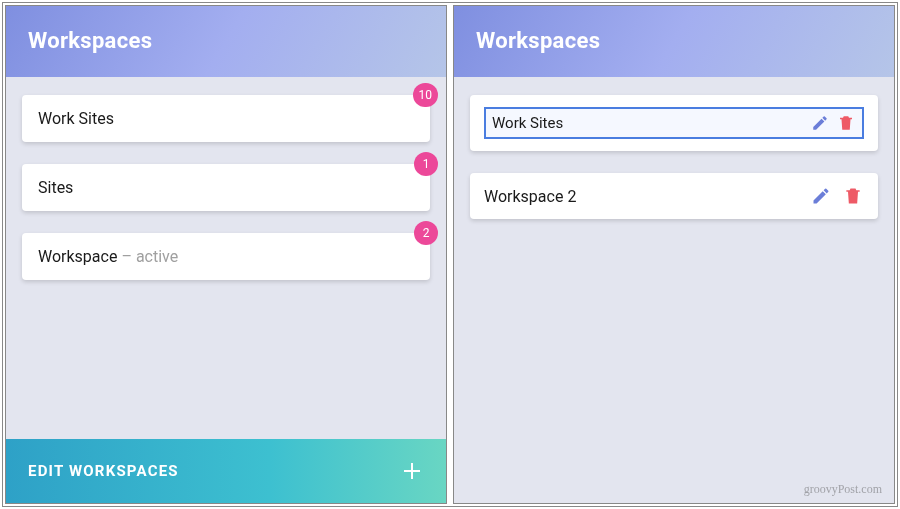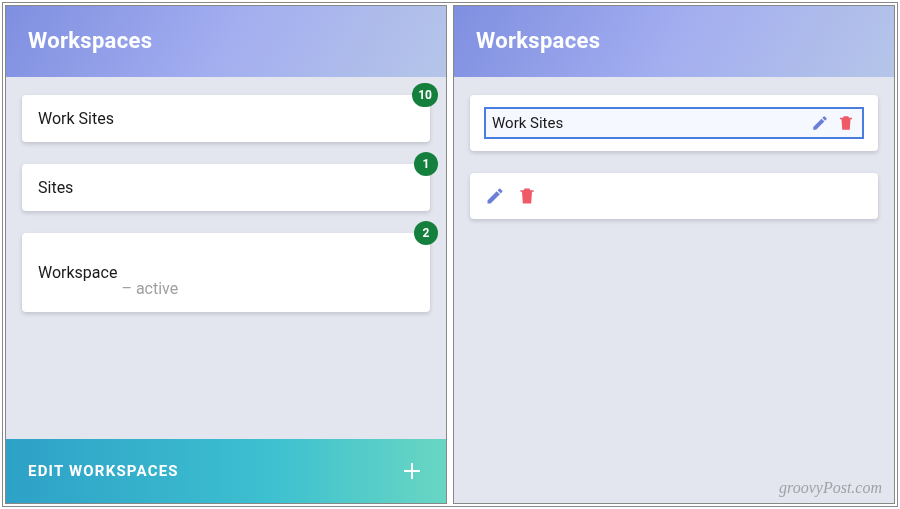--- a/index.html
+++ b/index.html
@@ -53,33 +53,32 @@
     align-items: center;
   }
   .card-name {
     font-size: 16px;
     color: #1a1a1a;
   }
   .card-suffix {
     color: #a0a0a0;
     font-size: 16px;
     margin-left: 4px;
-    margin-top: 32px;
   }
   .badge {
     position: absolute;
     top: -12px;
     right: -8px;
     min-width: 24px;
     height: 24px;
     border-radius: 12px;
-    background: #15803d;
+    background: #ec4899;
     color: #fff;
     font-size: 12px;
-    font-weight: 700;
+    font-weight: 400;
     display: flex;
     align-items: center;
     justify-content: center;
     padding: 0 6px;
   }
   .footer {
     background: linear-gradient(90deg, #2ea1c7 0%, #3dc0d0 60%, #69d6c3 100%);
     color: #fff;
     font-weight: 700;
     font-size: 15px;
@@ -135,22 +134,21 @@
     height: 20px;
     display: inline-flex;
     align-items: center;
     justify-content: center;
   }
   .watermark {
     position: absolute;
     right: 18px;
     bottom: 12px;
     font-family: Georgia, 'Times New Roman', serif;
-    font-style: italic;
-    font-size: 16px;
+    font-size: 12px;
     color: rgba(80,80,80,0.45);
     pointer-events: none;
   }
 </style>
 </head>
 <body>
 
 <div class="outer">
 
   <div class="panel">
@@ -201,20 +199,21 @@
           </span>
           <span class="inline-icon" style="margin-left:6px;">
             <svg width="18" height="18" viewBox="0 0 24 24">
                 <path d="M6 7h12l-1 14H7L6 7zm3-4h6l1 2h4v2H4V5h4l1-2z" fill="#ee5a66"></path>
               </svg>
           </span>
         </div>
       </div>
 
       <div class="card-edit">
+        <span class="edit-label">Workspace 2</span>
         <span class="icon-btn">
           <svg width="20" height="20" viewBox="0 0 24 24">
               <path d="M3 17.25V21h3.75L17.81 9.94l-3.75-3.75L3 17.25zM20.71 7.04a1 1 0 0 0 0-1.41l-2.34-2.34a1 1 0 0 0-1.41 0l-1.83 1.83 3.75 3.75 1.83-1.83z" fill="#6b7ed8"></path>
             </svg>
         </span>
         <span class="icon-btn">
           <svg width="20" height="20" viewBox="0 0 24 24">
               <path d="M6 7h12l-1 14H7L6 7zm3-4h6l1 2h4v2H4V5h4l1-2z" fill="#ee5a66"></path>
             </svg>
         </span>

